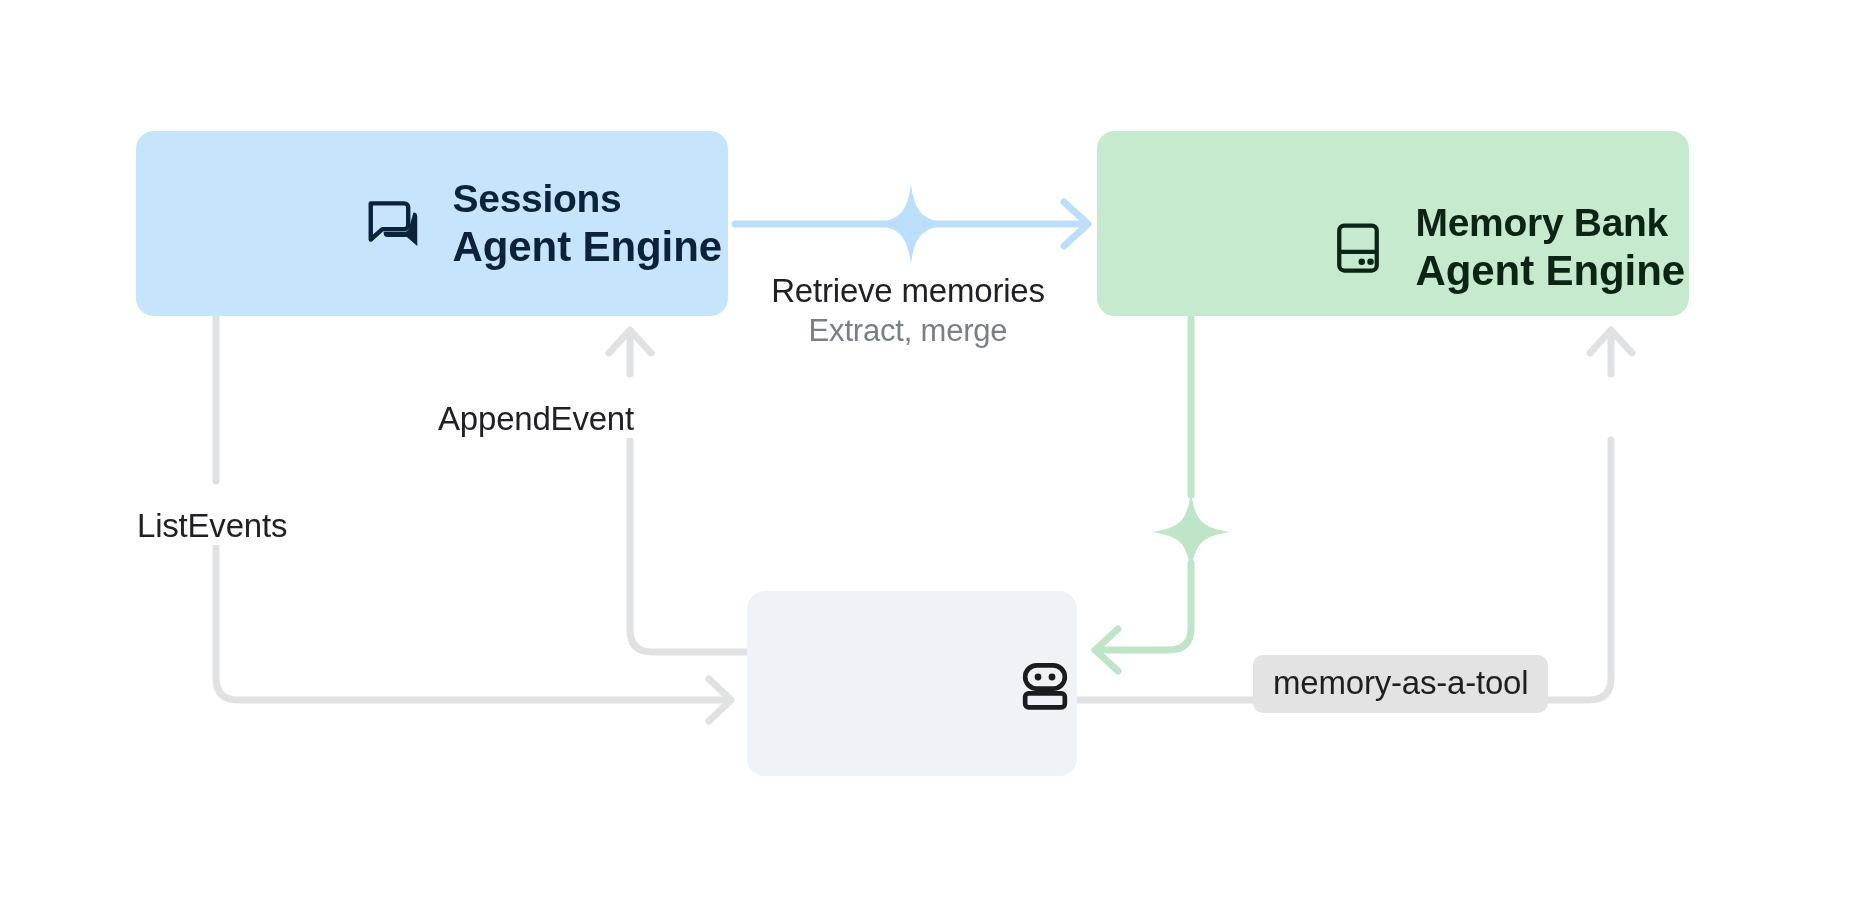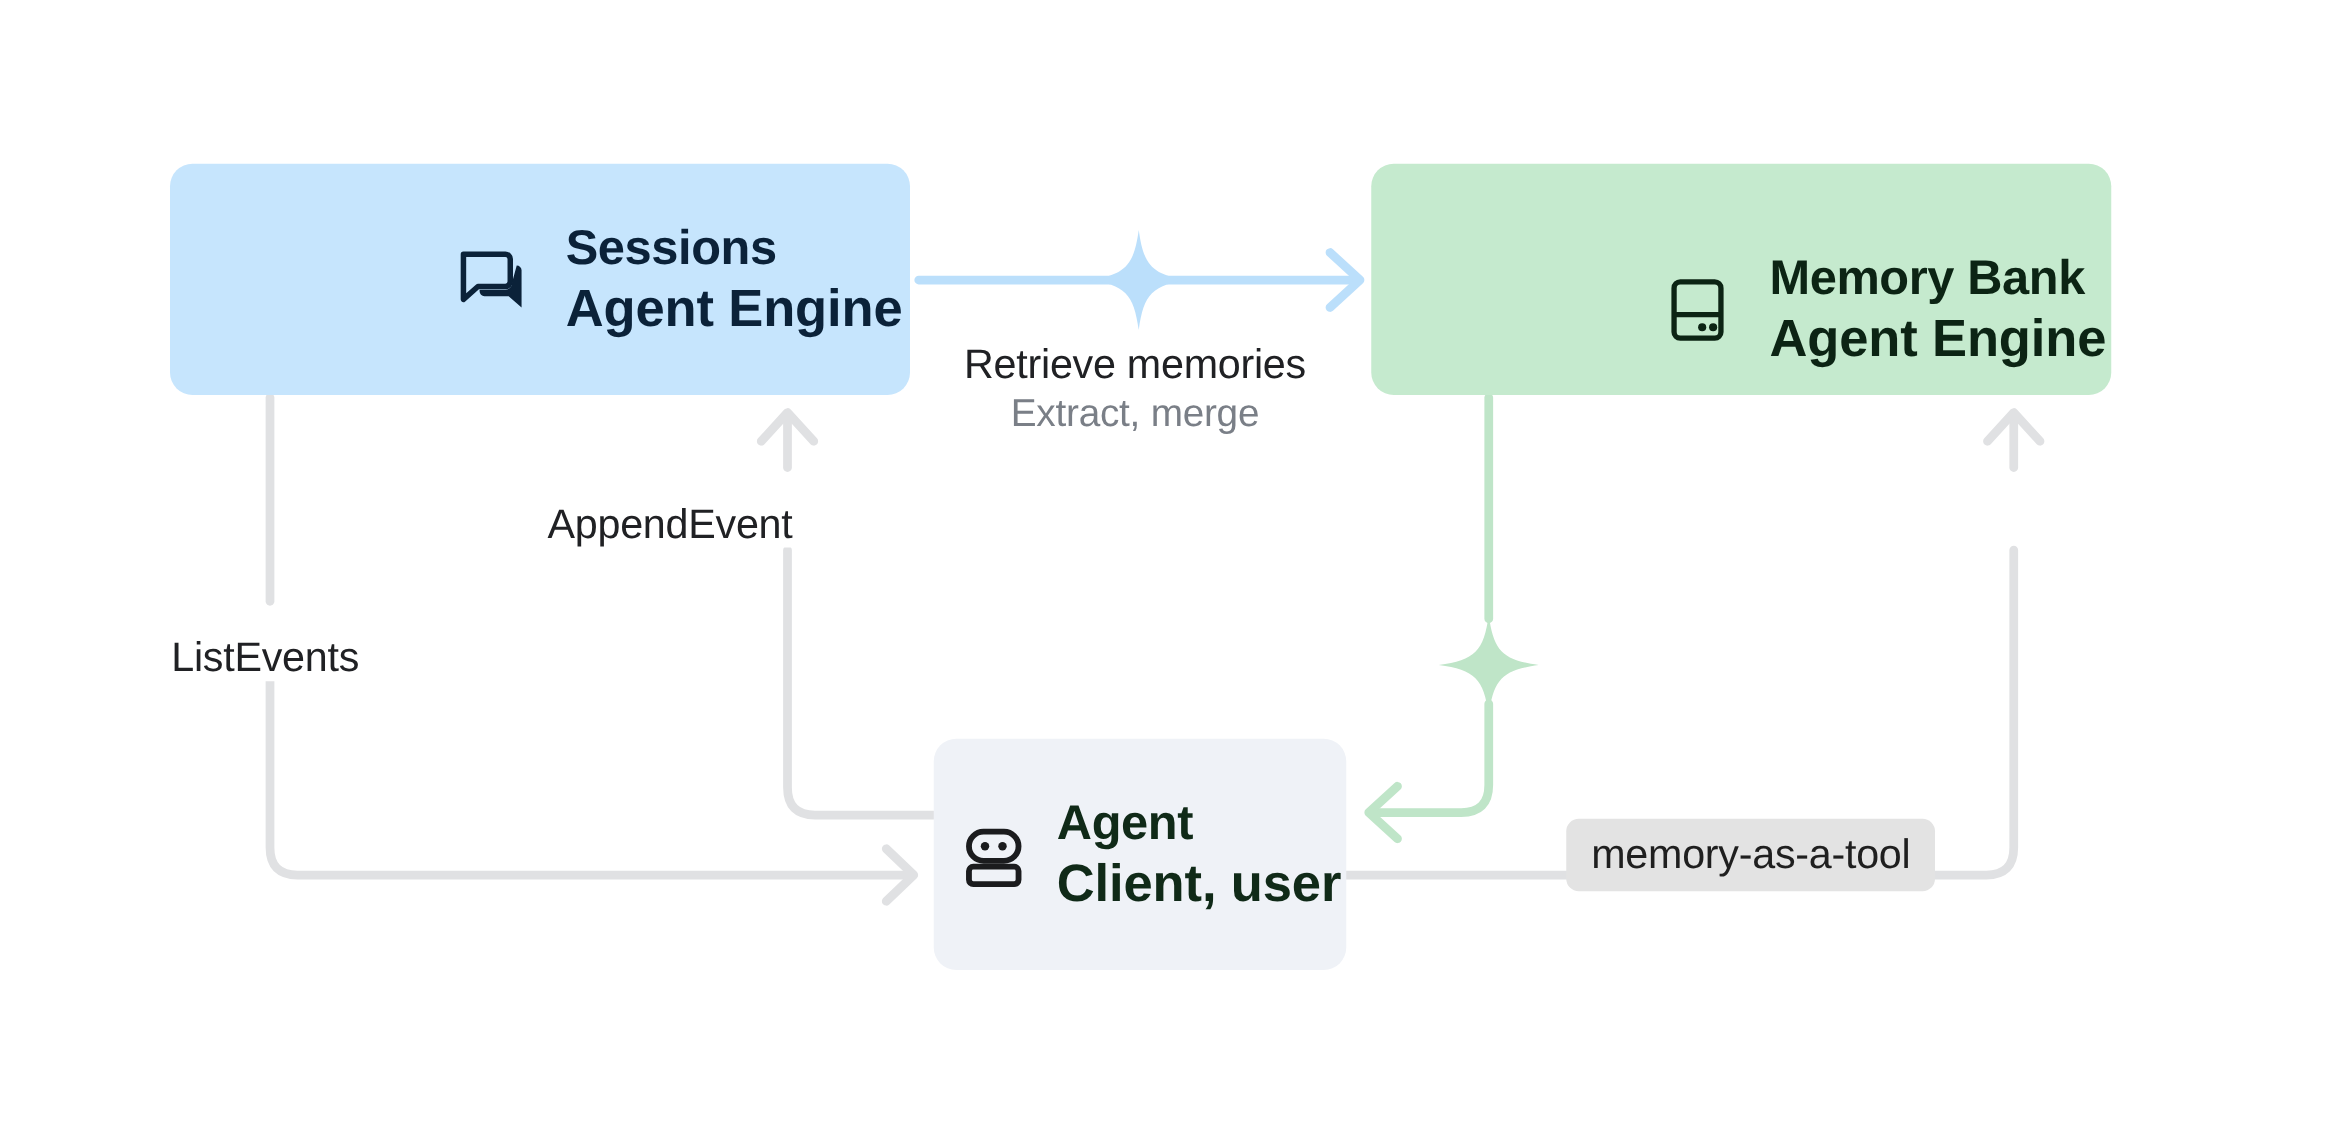--- a/index.html
+++ b/index.html
@@ -204,24 +204,20 @@
   </div>
 
   <div class="node" id="node-agent">
     <div class="node-inner">
       <svg class="node-icon" width="56" height="56" viewBox="0 0 48 48">
         <rect x="7" y="8" width="34" height="20" rx="10" ry="10" fill="none" stroke="#1B1C1E" stroke-width="4"></rect>
         <circle cx="18" cy="18" r="2.9" fill="#1B1C1E"></circle>
         <circle cx="30" cy="18" r="2.9" fill="#1B1C1E"></circle>
         <rect x="7" y="32" width="34" height="12" rx="3" ry="3" fill="none" stroke="#1B1C1E" stroke-width="4"></rect>
       </svg>
-      <div class="node-text">
-        <div class="node-title">Agent</div>
-        <div class="node-sub">Client, user</div>
-      </div>
     </div>
   </div>
 
   <div class="edge-label center" id="label-generate">Retrieve memories</div>
   <div class="edge-label center sub" id="label-generate-sub">Extract, merge</div>
 
   <div class="edge-label center" id="label-appendevent">AppendEvent</div>
 
   <div class="edge-label" id="label-listevents">ListEvents</div>
 

